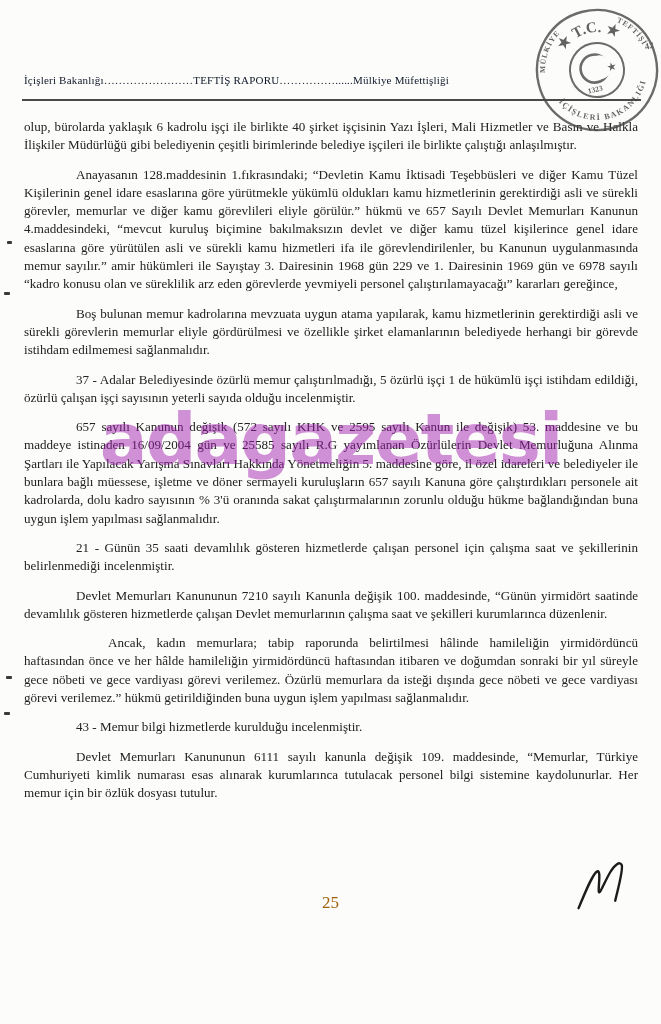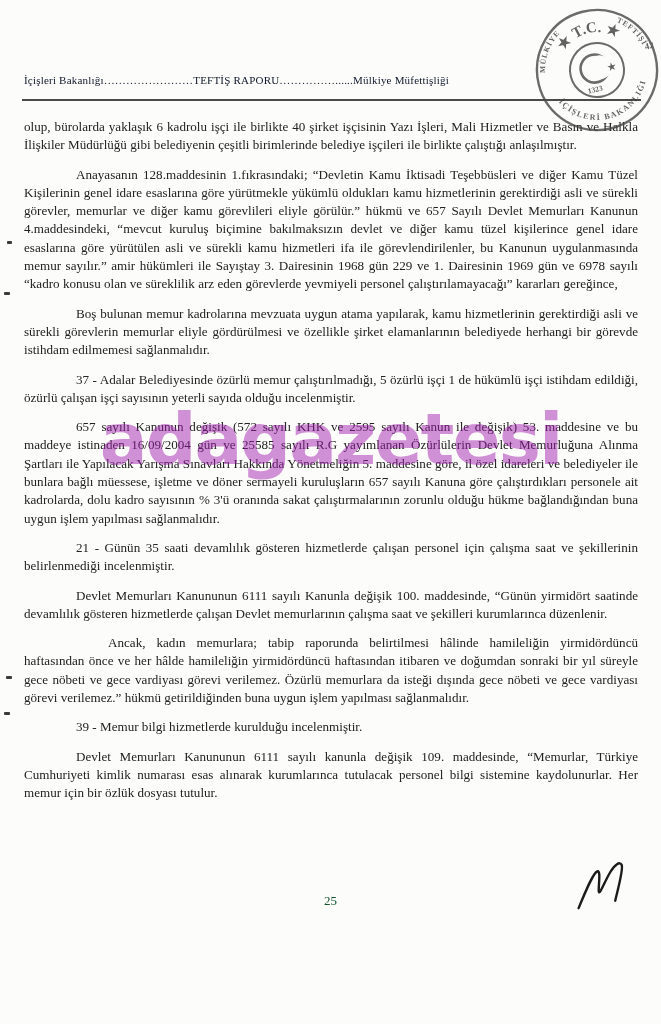--- a/index.html
+++ b/index.html
@@ -33,21 +33,21 @@
   .item-num{font-weight:normal;}
   .watermark{
     position:absolute;left:50%;top:398px;transform:translateX(-50%);
     font-family:"DejaVu Sans", sans-serif;
     font-weight:bold;font-size:71px;letter-spacing:-2px;
     color:#a21caf;opacity:.48;z-index:3;white-space:nowrap;
     pointer-events:none;user-select:none;
   }
   .page-number{
     position:absolute;left:0;right:0;top:893px;
-    text-align:center;font-size:13px;color:#14532d;z-index:2;
+    text-align:center;font-size:17px;color:#a16207;z-index:2;
   }
   .stamp{
     position:absolute;left:523px;top:-4px;width:148px;height:148px;
     transform:rotate(-14deg);opacity:.8;z-index:4;
   }
   .stamp svg{width:100%;height:100%;}
   .stamp text{fill:#3c3c3c;font-family:"Liberation Serif",serif;}
   .signature{
     position:absolute;left:576px;top:858px;width:60px;height:62px;z-index:2;
     transform:rotate(4deg);
@@ -104,25 +104,25 @@
   <p class="indent-normal"><span>Anayasanın 128.maddesinin 1.fıkrasındaki; “Devletin Kamu İktisadi Teşebbüsleri ve diğer Kamu Tüzel Kişilerinin genel idare esaslarına göre yürütmekle yükümlü oldukları kamu hizmetlerinin gerektirdiği asli ve sürekli görevler, memurlar ve diğer kamu görevlileri eliyle görülür.” hükmü ve 657 Sayılı Devlet Memurları Kanunun 4.maddesindeki, “mevcut kuruluş biçimine bakılmaksızın devlet ve diğer kamu tüzel kişilerince genel idare esaslarına göre yürütülen asli ve sürekli kamu hizmetleri ifa ile görevlendirilenler, bu Kanunun uygulanmasında memur sayılır.” amir hükümleri ile Sayıştay 3. Dairesinin 1968 gün 229 ve 1. Dairesinin 1969 gün  ve 6978 sayılı “kadro konusu olan ve süreklilik arz eden görevlerde yevmiyeli personel çalıştırılamayacağı”  kararları gereğince,</span></p>
 
   <p class="indent-normal"><span>Boş bulunan memur kadrolarına mevzuata uygun atama yapılarak, kamu hizmetlerinin gerektirdiği asli ve sürekli görevlerin memurlar eliyle gördürülmesi ve özellikle şirket elamanlarının belediyede herhangi bir görevde istihdam edilmemesi sağlanmalıdır.</span></p>
 
   <p class="indent-normal"><span class="item-num">37 - </span><span>Adalar Belediyesinde özürlü memur çalıştırılmadığı, 5 özürlü işçi 1 de hükümlü işçi istihdam edildiği, özürlü çalışan işçi sayısının yeterli sayıda olduğu incelenmiştir.</span></p>
 
   <p class="indent-normal"><span>657 sayılı Kanunun değişik (572 sayılı KHK ve 2595 sayılı Kanun ile değişik) 53. maddesine ve bu maddeye istinaden 16/09/2004 gün ve 25585 sayılı R.G yayımlanan Özürlülerin Devlet Memurluğuna Alınma Şartları ile Yapılacak Yarışma Sınavları Hakkında Yönetmeliğin 5. maddesine göre, il özel idareleri ve belediyeler ile bunlara bağlı müessese, işletme ve döner sermayeli kuruluşların 657 sayılı Kanuna göre çalıştırdıkları personele ait kadrolarda, dolu kadro sayısının % 3'ü oranında sakat çalıştırmalarının zorunlu olduğu hükme bağlandığından buna uygun işlem yapılması sağlanmalıdır.</span></p>
 
   <p class="indent-normal"><span class="item-num">21 - </span><span>Günün 35 saati devamlılık gösteren hizmetlerde çalışan personel için çalışma saat  ve şekillerinin belirlenmediği incelenmiştir.</span></p>
 
-  <p class="indent-normal"><span>Devlet Memurları  Kanununun 6111 sayılı Kanunla değişik 100. maddesinde, “Günün yirmidört saatinde devamlılık gösteren hizmetlerde çalışan Devlet memurlarının çalışma saat ve şekilleri kurumlarınca düzenlenir.</span></p>
+  <p class="indent-normal"><span>Devlet Memurları  Kanununun 7210 sayılı Kanunla değişik 100. maddesinde, “Günün yirmidört saatinde devamlılık gösteren hizmetlerde çalışan Devlet memurlarının çalışma saat ve şekilleri kurumlarınca düzenlenir.</span></p>
 
   <p class="indent-large"><span>Ancak, kadın memurlara; tabip raporunda belirtilmesi hâlinde hamileliğin yirmidördüncü haftasından önce ve her hâlde hamileliğin yirmidördüncü haftasından itibaren ve doğumdan sonraki bir yıl süreyle gece nöbeti ve gece vardiyası görevi verilemez. Özürlü memurlara da isteği dışında gece nöbeti ve gece vardiyası görevi verilemez.” hükmü getirildiğinden buna uygun işlem yapılması sağlanmalıdır.</span></p>
 
-  <p class="indent-normal"><span class="item-num">39 - </span><span>Memur bilgi hizmetlerde kurulduğu incelenmiştir.</span></p>
+  <p class="indent-normal"><span class="item-num">43 - </span><span>Memur bilgi hizmetlerde kurulduğu incelenmiştir.</span></p>
 
   <p class="indent-normal"><span>Devlet Memurları Kanununun 6111 sayılı kanunla değişik 109. maddesinde, “Memurlar, Türkiye Cumhuriyeti kimlik numarası esas alınarak kurumlarınca tutulacak personel bilgi sistemine kaydolunurlar. Her memur için bir özlük dosyası tutulur.</span></p>
 </div>
 
   <div class="watermark">adagazetesi</div>
 
   <div class="page-number">25</div>
 
   <div class="signature">
     <svg viewBox="0 0 60 62">

